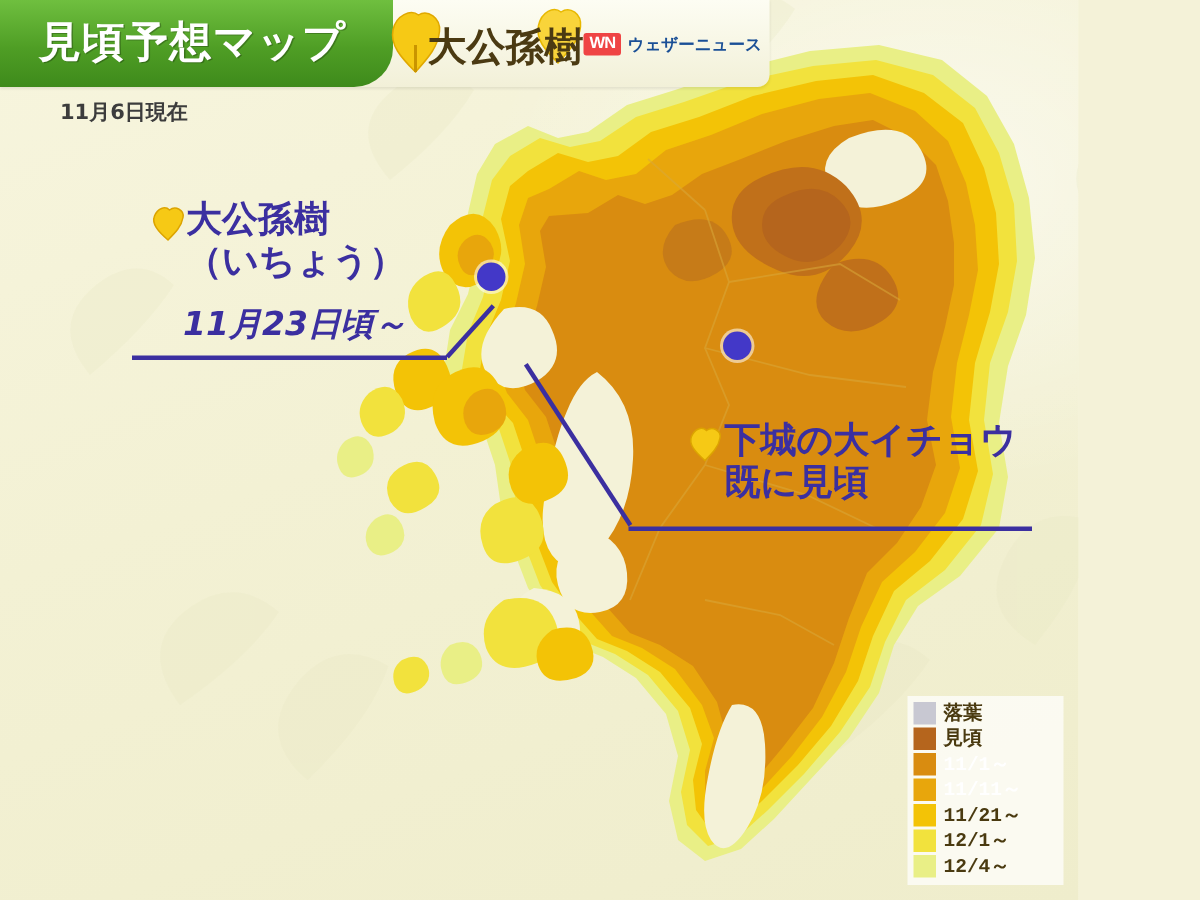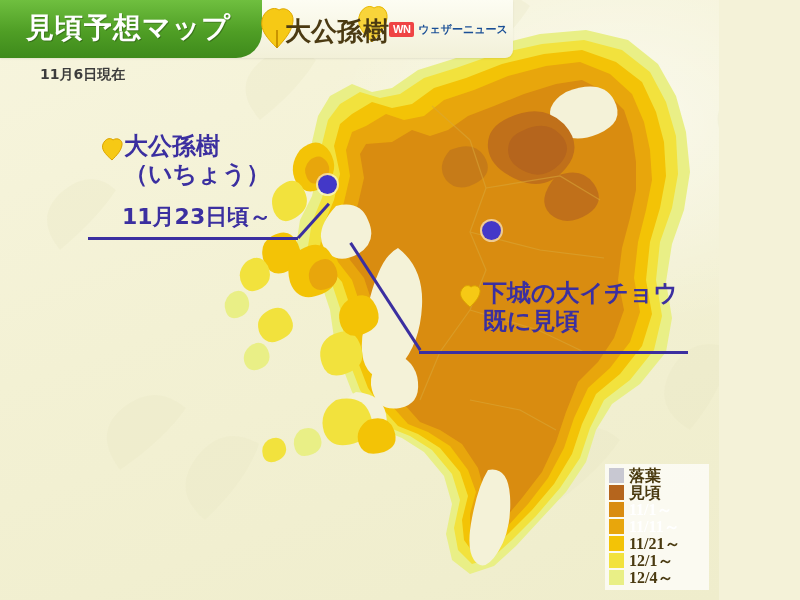--- a/index.html
+++ b/index.html
@@ -62,38 +62,38 @@
     font-size:14px;font-weight:bold;color:#3c3c3c;
     font-family:"DejaVu Sans","Liberation Sans",sans-serif;
     white-space:nowrap;
   }
 
   
   .callout{position:absolute;color:#3b2fa0;font-weight:bold;
     font-family:"DejaVu Sans","Liberation Sans",sans-serif;white-space:nowrap;}
   .callout .l1{font-size:24px;line-height:1.15;}
   .callout .l2{font-size:24px;line-height:1.15;}
-  .callout .l3{font-size:22px;line-height:1.2;}
+  .callout .l3{font-size:22px;line-height:1.2;font-style:italic;}
   .ul-line{position:absolute;height:3px;background:#3b2fa0;}
   .lead{position:absolute;background:#3b2fa0;transform-origin:0 0;height:3px;}
   .dot{position:absolute;width:19px;height:19px;border-radius:50%;
     background:#4338c8;box-shadow:0 0 0 2px rgba(255,255,255,.55);}
   .mini-leaf{position:absolute;}
 
   
   .legend{
     position:absolute;right:10px;bottom:10px;width:104px;
     background:rgba(255,255,255,.72);
     padding:3px 4px 4px 4px;
     box-sizing:border-box;
   }
   .legend-row{display:flex;align-items:center;height:17px;}
   .legend-sw{width:15px;height:15px;margin-right:5px;flex:none;}
-  .legend-label{font-size:16px;color:#4a3a10;font-weight:bold;line-height:1;
-    font-family:Liberation Serif, serif;white-space:nowrap;}
+  .legend-label{font-size:13px;color:#4a3a10;font-weight:bold;line-height:1;
+    font-family:Liberation Mono, monospace;white-space:nowrap;}
   .legend-row.dark .legend-label{color:#ffffff;text-align:center;}
   .legend-row.ochre .legend-label{color:#ffffff;}
 
   svg.mapsvg{position:absolute;left:0;top:0;}
 </style>
 </head>
 <body>
 
 <div id="stage">
 

